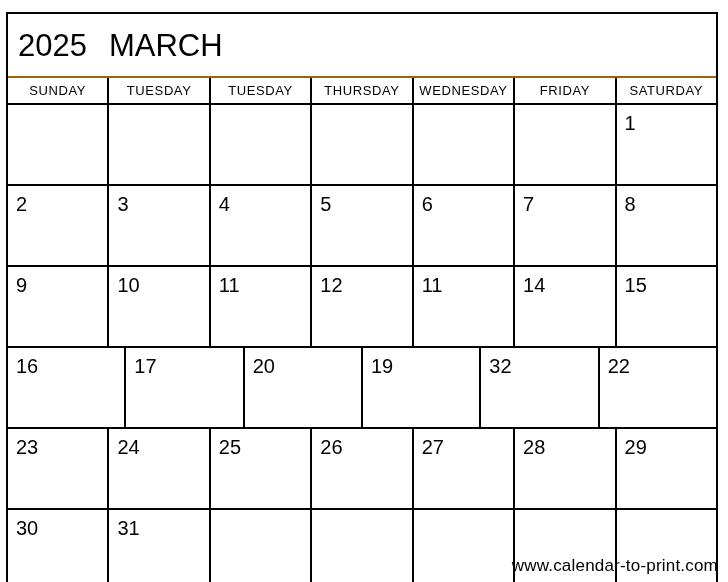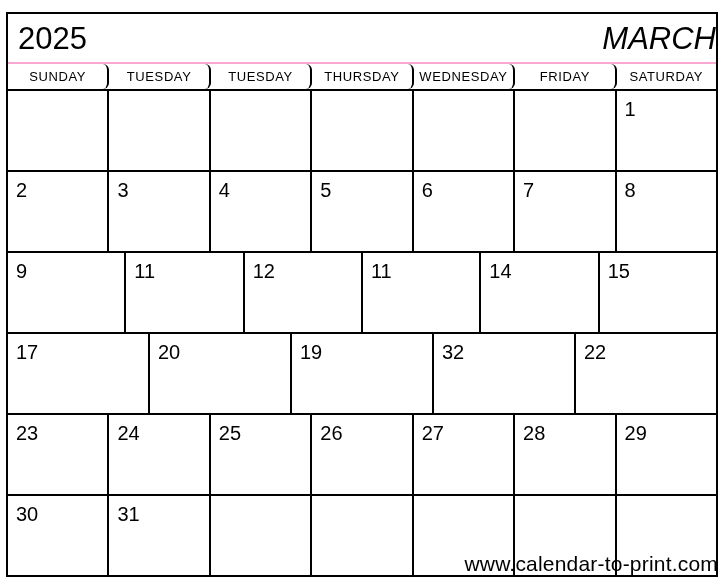--- a/index.html
+++ b/index.html
@@ -24,55 +24,52 @@
   .calendar {
     position: absolute;
     left: 6px;
     top: 12px;
     width: 712px;
     border: 2px solid #000000;
     box-sizing: border-box;
     background: #ffffff;
   }
   .title-row {
-    height: 50px;
-    border-bottom: 2px solid #f9a8d4;
+    height: 64px;
+    border-bottom: 2px solid #a16207;
     display: flex;
     align-items: center;
     padding-left: 10px;
     box-sizing: border-box;
-    justify-content: space-between;
   }
   .title-year {
     font-size: 31px;
     letter-spacing: 0px;
     line-height: 1;
   }
   .title-month {
     font-size: 31px;
     margin-left: 22px;
     line-height: 1;
-    font-style: italic;
   }
   .dow-row {
     display: flex;
     height: 25px;
     border-bottom: 2px solid #000000;
   }
   .dow-cell {
     flex: 1 1 0;
     text-align: center;
     font-size: 13px;
     line-height: 25px;
     letter-spacing: 0.6px;
     border-right: 2px solid #000000;
     box-sizing: border-box;
     overflow: hidden;
     white-space: nowrap;
-    border-radius: 6px;
   }
   .dow-cell:last-child {
     border-right: none;
   }
   .week-row {
     display: flex;
     height: 79px;
     border-bottom: 2px solid #000000;
   }
   .week-row.last {
@@ -92,21 +89,21 @@
     position: absolute;
     left: 8px;
     top: 8px;
     font-size: 20px;
     line-height: 1;
   }
   .footer {
     position: absolute;
     right: 10px;
     bottom: 6px;
-    font-size: 21px;
+    font-size: 17px;
     letter-spacing: 0.2px;
   }
 </style>
 </head>
 <body>
 
 <div class="page">
 
   <div class="calendar">
 
@@ -171,38 +168,44 @@
       <div class="day-cell">
           <span class="day-num">8</span>
         </div>
     </div>
 
     <div class="week-row">
       <div class="day-cell">
           <span class="day-num">9</span>
         </div>
       <div class="day-cell">
+          <span class="day-num">10</span>
+        </div>
+      <div class="day-cell">
           <span class="day-num">11</span>
         </div>
       <div class="day-cell">
           <span class="day-num">12</span>
         </div>
       <div class="day-cell">
           <span class="day-num">11</span>
         </div>
       <div class="day-cell">
           <span class="day-num">14</span>
         </div>
       <div class="day-cell">
           <span class="day-num">15</span>
         </div>
     </div>
 
     <div class="week-row">
       <div class="day-cell">
+          <span class="day-num">16</span>
+        </div>
+      <div class="day-cell">
           <span class="day-num">17</span>
         </div>
       <div class="day-cell">
           <span class="day-num">20</span>
         </div>
       <div class="day-cell">
           <span class="day-num">19</span>
         </div>
       <div class="day-cell">
           <span class="day-num">32</span>

